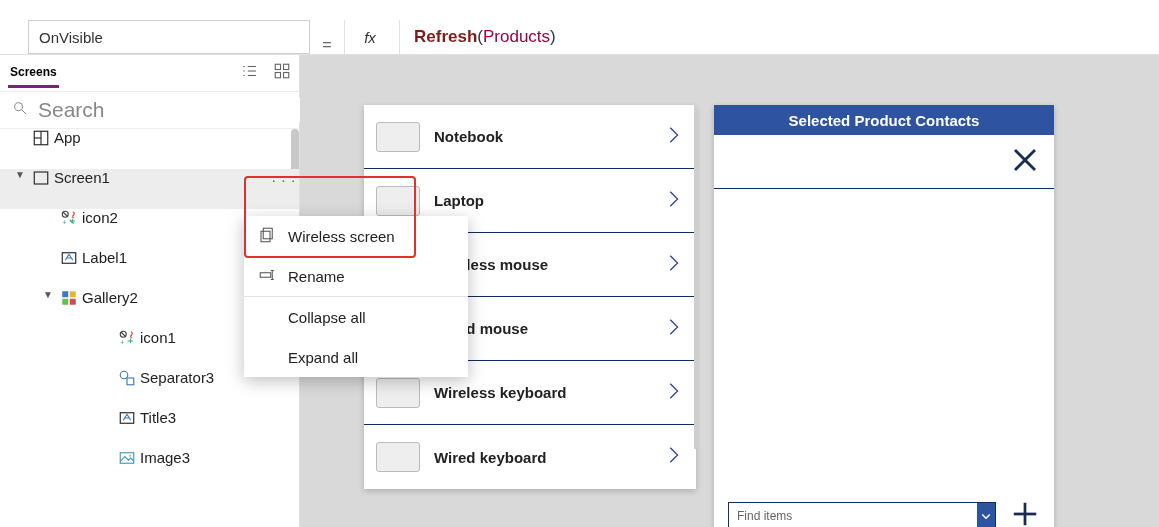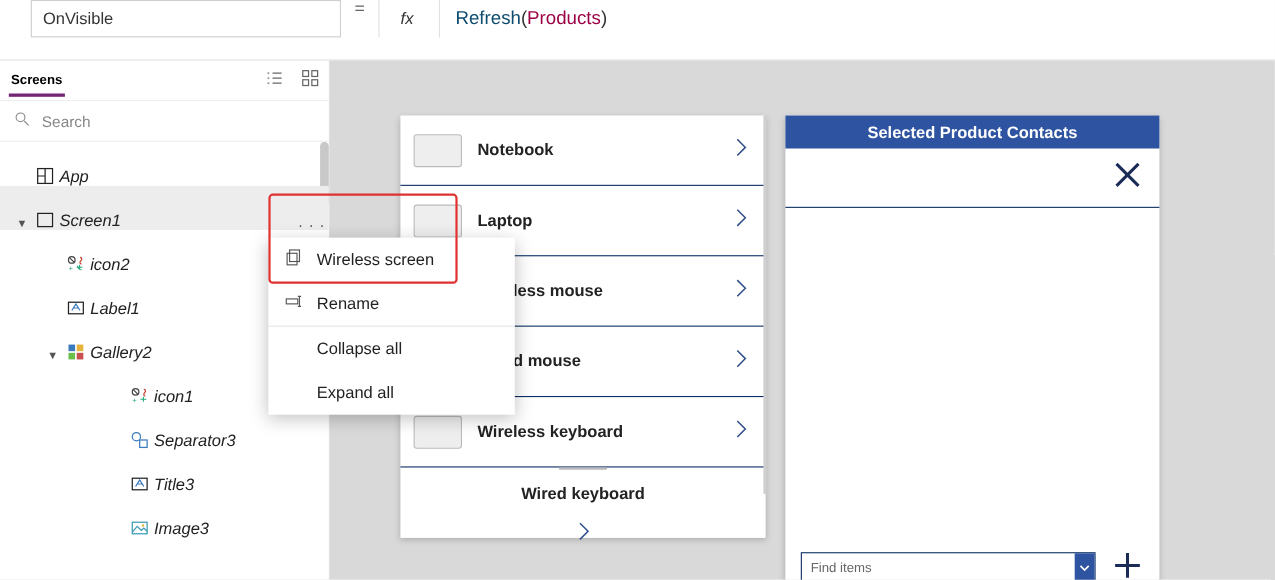--- a/index.html
+++ b/index.html
@@ -1,65 +1,65 @@
 <!DOCTYPE html>
 <html><head>
 <meta charset="utf-8">
 <style>
   * { box-sizing: border-box; margin: 0; padding: 0; font-family: "Segoe UI", Arial, sans-serif; }
   body { width: 1159px; height: 527px; background: #fff; overflow: hidden; position: relative; }
 
   
-  .top-bar { display: flex; align-items: flex-start; height: 55px; border-bottom: 1px solid #e1e1e1; }
+  .top-bar { display: flex; align-items: flex-end; height: 55px; border-bottom: 1px solid #e1e1e1; }
   .prop-select { margin-left: 28px; width: 282px; height: 34px; border: 1px solid #cfcfcf; display: flex; align-items: center; padding: 0 10px; font-size: 15px; color: #333; justify-content: space-between; background: #fff; }
   .prop-select .chev { font-size: 12px; color: #666; }
   .eq { width: 34px; text-align: center; font-size: 16px; color: #666; }
   .fx-box { display: flex; align-items: center; width: 56px; height: 34px; border-left:1px solid #e1e1e1; border-right:1px solid #e1e1e1; justify-content: center; gap: 4px; }
   .fx-box .fx { font-style: italic; font-size: 15px; color: #333; }
   .fx-box .chev { font-size: 10px; color: #666; }
   .formula { flex: 1; height: 34px; display: flex; align-items: center; padding-left: 14px; font-family: Consolas, monospace; font-size: 17px; }
-  .tok-fn { color: #0c4a6e; }
+  .tok-fn { color: #7f1d1d; font-weight: bold; }
   .tok-p  { color: #333; }
   .tok-id { color: #9b0044; }
 
   
   .main { display: flex; height: calc(100% - 55px); }
   .side { width: 300px; border-right: 1px solid #e1e1e1; display: flex; flex-direction: column; }
   .side-header { display: flex; align-items: center; height: 36px; padding: 0 8px; gap: 20px; }
   .side-tab { font-size: 12px; padding: 6px 2px; cursor: pointer; }
   .side-tab.active { font-weight: 600; border-bottom: 3px solid #742774; color: #000; }
   .side-tab.inactive { color: #666; }
   .side-icons { margin-left: auto; display: flex; gap: 14px; color: #666; }
   .side-icons svg { width: 18px; height: 18px; }
 
   .search-box { display: flex; align-items: center; height: 38px; border-top:1px solid #eee; border-bottom:1px solid #eee; padding: 0 12px; gap: 10px; }
   .search-box svg { width: 16px; height: 16px; stroke:#888; }
-  .search-box input { border: none; outline: none; font-size: 14px; flex:1; color:#333; }
+  .search-box input { border: none; outline: none; font-size: 21px; flex:1; color:#333; }
   .search-box input::placeholder { color:#888; }
 
   .tree { flex:1; overflow:auto; position:relative; }
   .tree-scrollthumb { position:absolute; right:0; top:0; width:8px; height:60px; background:#c8c8c8; border-radius:4px; }
-  .tree-item { display:flex; align-items:flex-end; height:40px; font-size:15px; color:#222; cursor:pointer; position:relative;font-style:italic; }
+  .tree-item { display:flex; align-items:flex-start; height:40px; font-size:15px; color:#222; cursor:pointer; position:relative; }
   .tree-item.selected { background:#ededed; }
   .tree-item .caret { width:20px; text-align:center; font-size:10px; color:#555; }
   .tree-item .ticon { width:22px; display:flex; justify-content:center; }
   .tree-item .ticon svg { width:18px; height:18px; }
   .tree-item .label { flex:1; padding-left:2px; }
   .tree-item .more { width:30px; text-align:center; color:#555; letter-spacing:1px; font-size:14px; }
   .indent-1 { padding-left: 10px; }
   .indent-2 { padding-left: 38px; }
   .indent-3 { padding-left: 58px; }
   .indent-4 { padding-left: 116px; }
 
   
   .canvas { flex:1; background:#d9d9d9; position:relative; }
   .gallery { position:absolute; left:64px; top:50px; width:332px; background:#fff; box-shadow:0 2px 6px rgba(0,0,0,.2); }
   .gallery::after { content:""; position:absolute; right:-1px; top:0; bottom:40px; width:3px; background:#cfcfcf; }
   .g-row { height:64px; border-bottom:1px solid #0b2e63; display:flex; align-items:center; padding:0 12px; gap:14px; position:relative; }
-  .g-row:last-child { border-bottom:0;flex-direction:column; }
+  .g-row:last-child { border-bottom:0; }
   .g-thumb { width:44px; height:30px; background:#eee; border:1px solid #bbb; border-radius:3px; }
   .g-title { flex:1; font-weight:600; font-size:15px; color:#222; }
   .g-arrow { width:22px; color:#304e8a; }
   .g-arrow svg { width:22px; height:22px; stroke:#304e8a; }
 
   .panel { position:absolute; left:414px; top:50px; width:340px; height:434px; background:#fff; box-shadow:0 2px 6px rgba(0,0,0,.2); display:flex; flex-direction:column; }
 
   .panel-header { height:30px; background:#2d53a1; color:#fff; display:flex; align-items:center; justify-content:center; font-size:15px; font-weight:600; }
   .panel-top { height:54px; display:flex; align-items:center; justify-content:flex-end; padding:0 14px; border-bottom:1px solid #0b2e63; }
   .panel-top svg { width:30px; height:30px; stroke:#1a2b57; stroke-width:2.2; }

